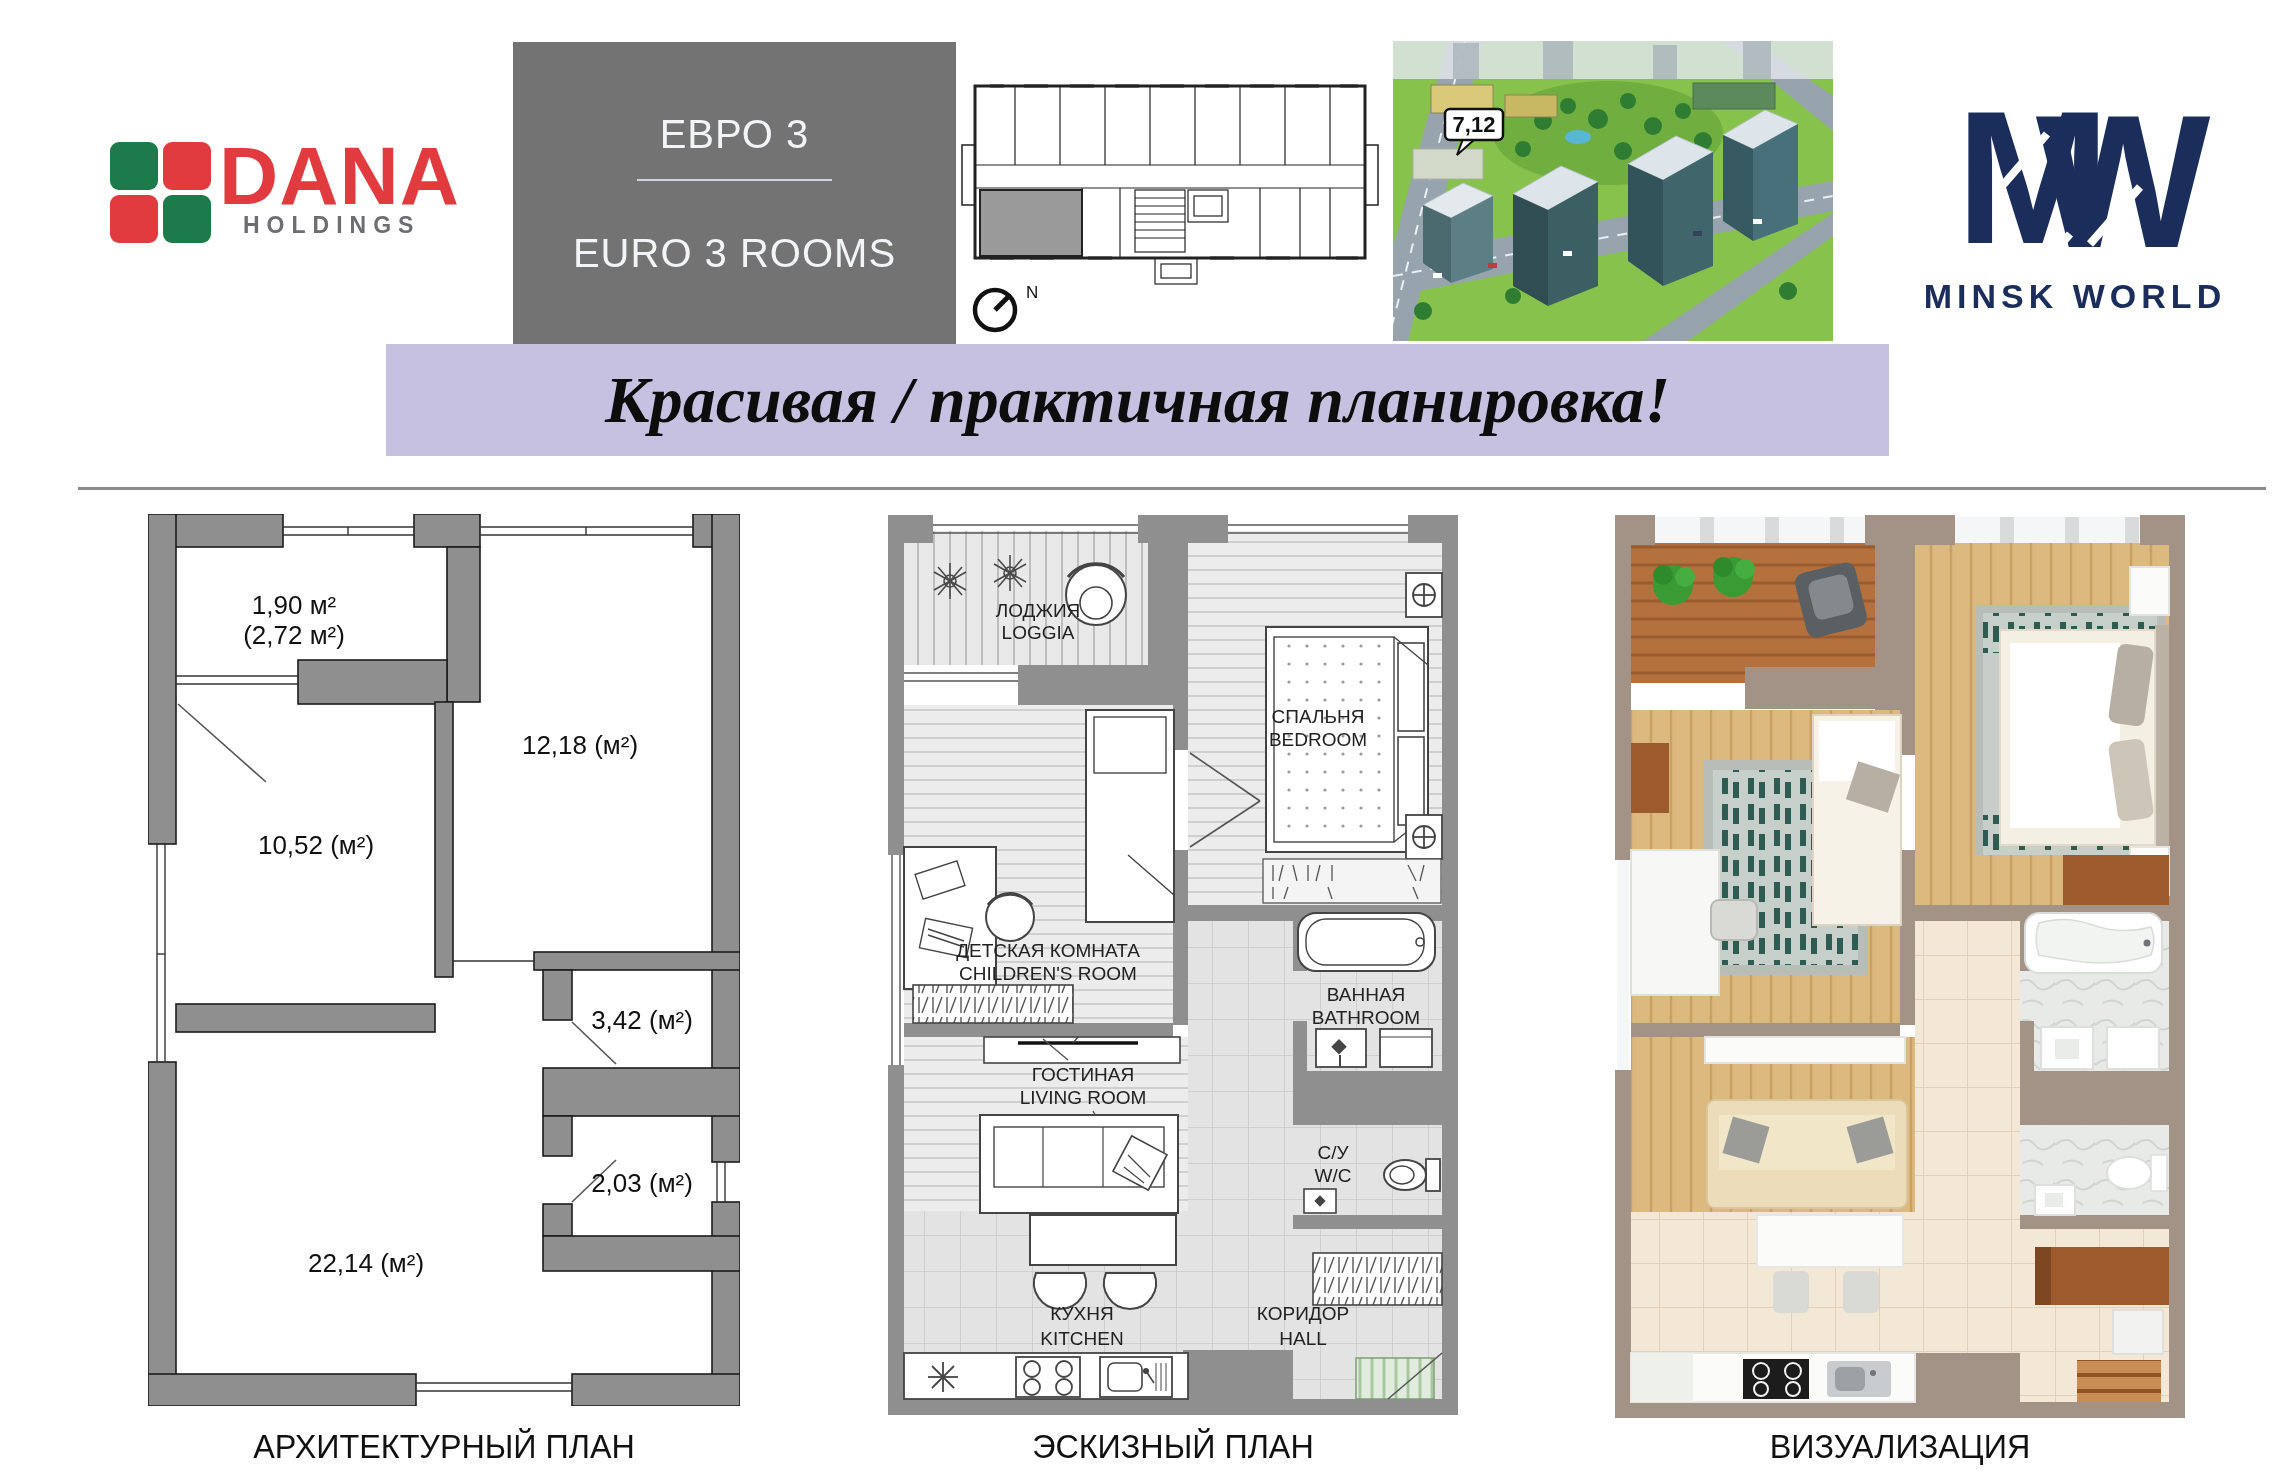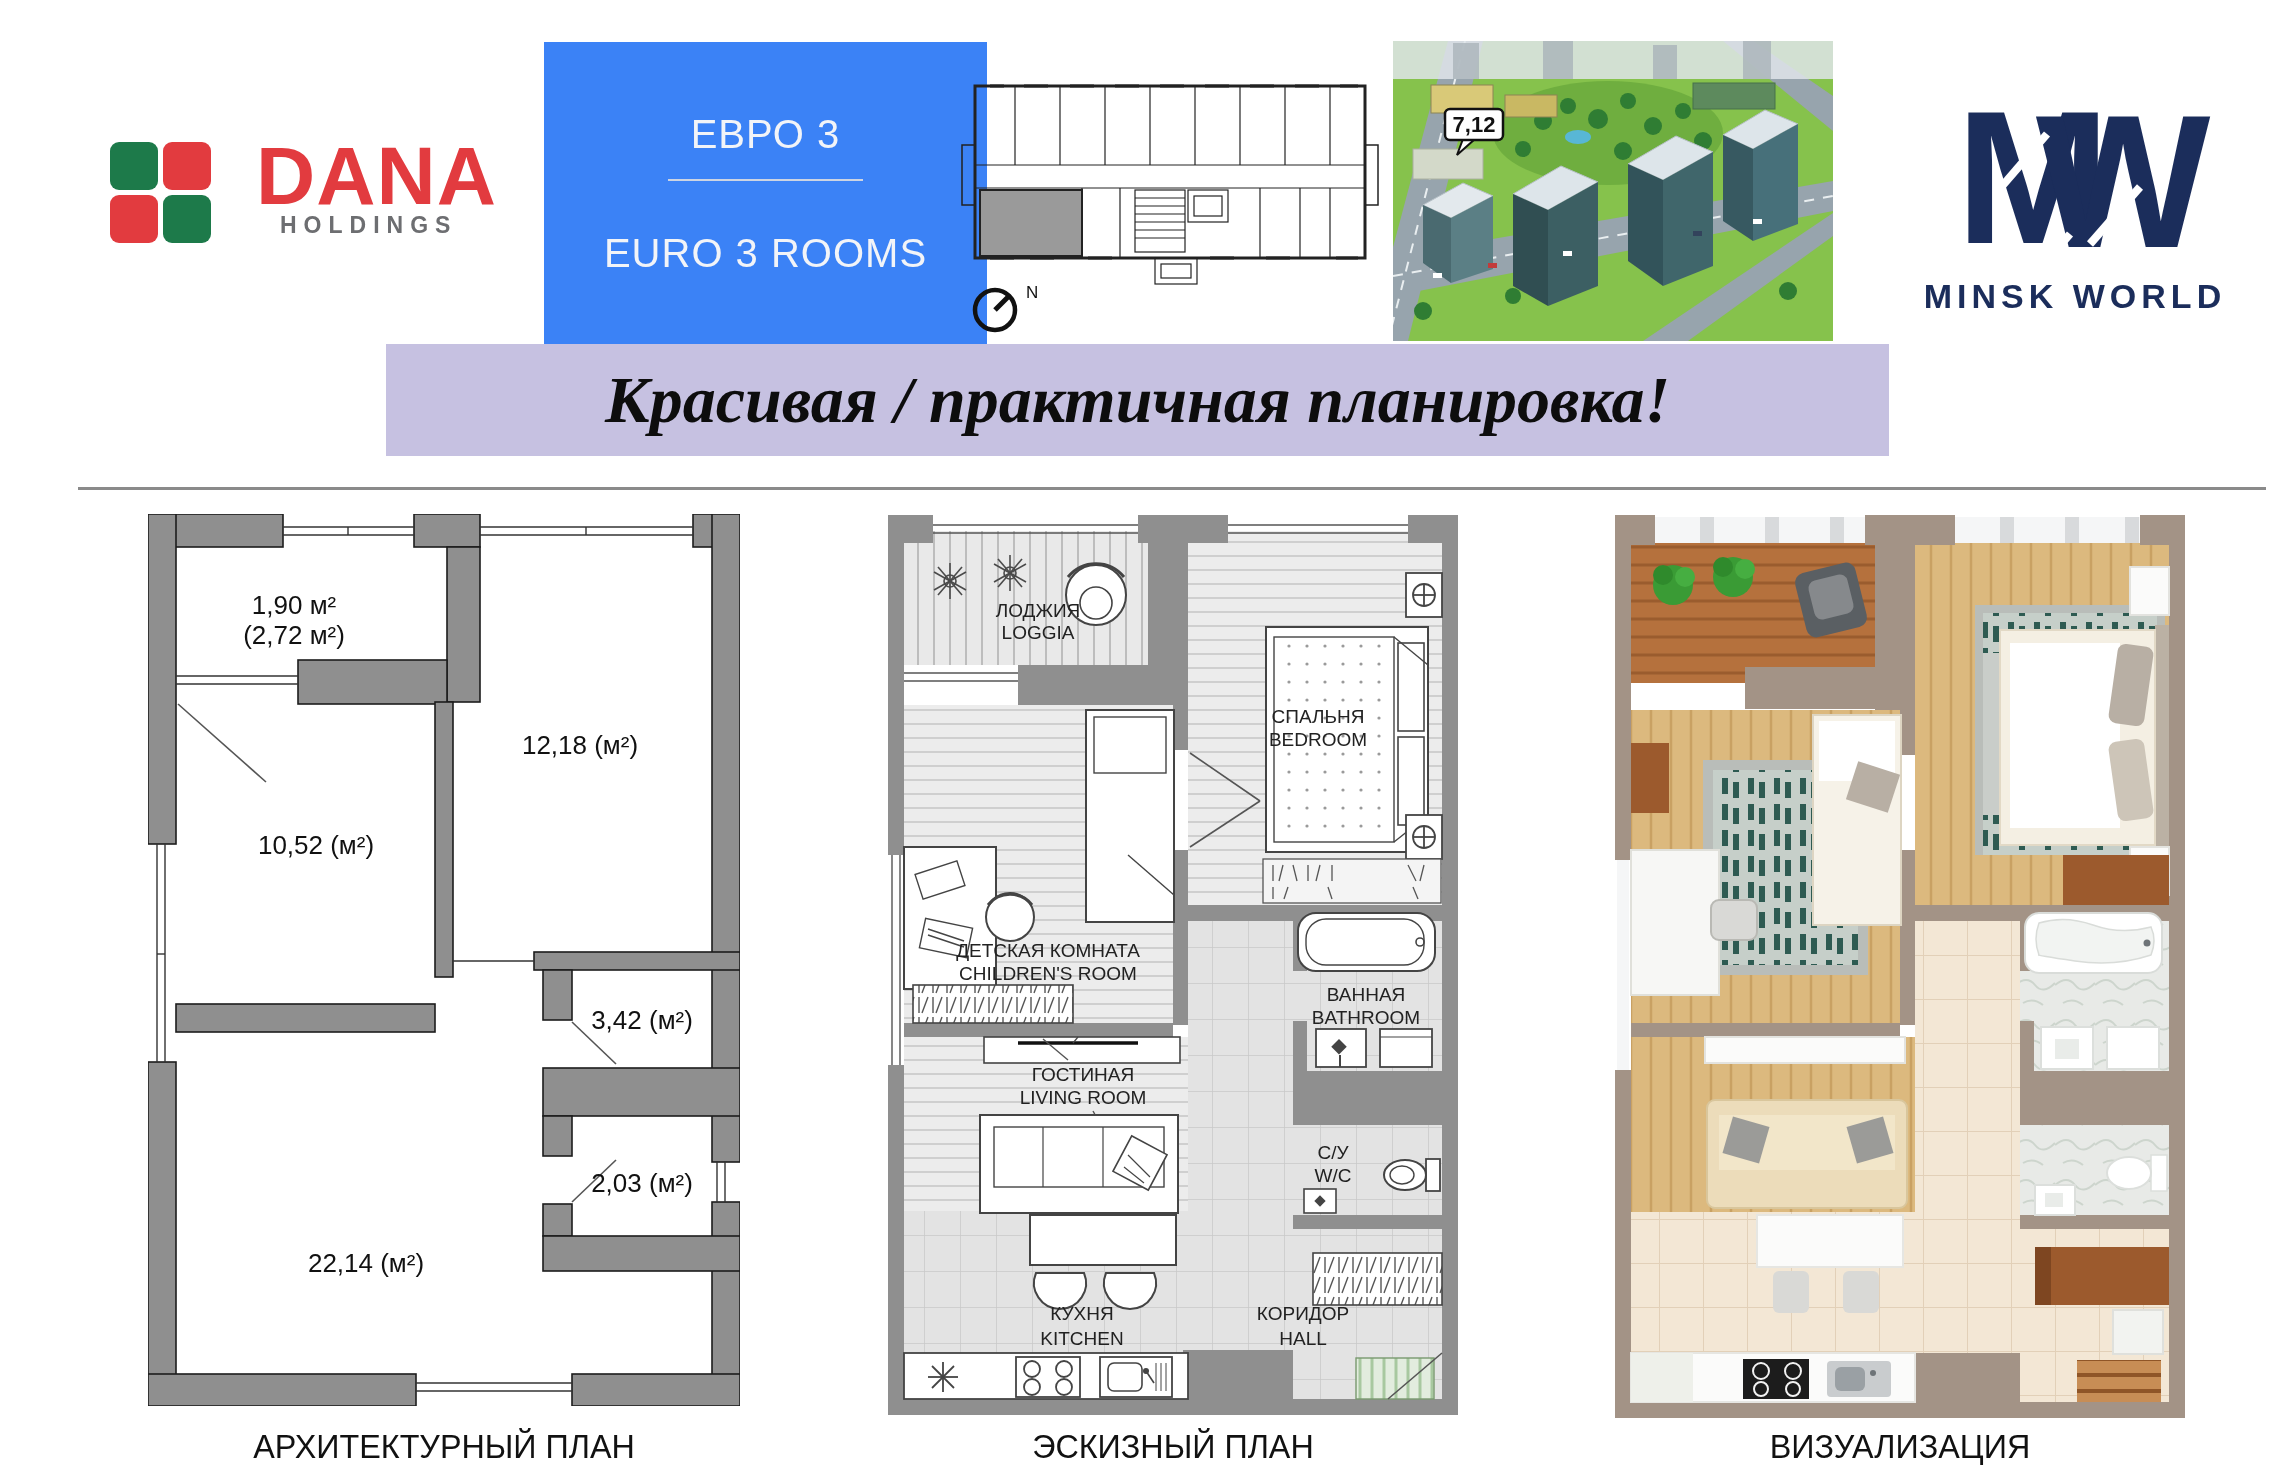--- a/index.html
+++ b/index.html
@@ -1,26 +1,26 @@
 <!DOCTYPE html>
 <html><head>
 <meta charset="utf-8">
 <style>
   html,body{margin:0;padding:0;background:#ffffff;}
   body{width:2280px;height:1484px;position:relative;font-family:"Liberation Sans",sans-serif;overflow:hidden;}
   .abs{position:absolute;}
   
-  .dana{left:110px;top:140px;width:380px;height:105px;display:flex;align-items:flex-start;gap:37px;}
+  .dana{left:110px;top:140px;width:380px;height:105px;display:flex;align-items:flex-start;}
   .dana-squares{display:grid;grid-template-columns:48px 48px;grid-template-rows:48px 48px;gap:5px;margin-top:2px;}
   .dana-squares span{border-radius:9px;display:block;}
   .dana-text{margin-left:8px;display:flex;flex-direction:column;}
   .dana-name{font-size:82px;font-weight:bold;line-height:72px;letter-spacing:1px;transform:scaleY(1.0);color:#e23b3f;font-family:"Liberation Sans",sans-serif;}
   .dana-sub{font-size:23px;font-weight:bold;color:#6d6e71;letter-spacing:7px;margin-top:0px;margin-left:24px;}
   
-  .euro-box{left:544px;top:42px;width:443px;height:303px;background:#3b82f6;color:#f2f4f8;display:flex;flex-direction:column;align-items:center;justify-content:center;}
+  .euro-box{left:513px;top:42px;width:443px;height:303px;background:#737373;color:#f2f4f8;display:flex;flex-direction:column;align-items:center;justify-content:center;}
   .euro-box .t1{font-size:40px;letter-spacing:1px;}
   .euro-box .sep{width:195px;height:2px;background:#cdd4e2;margin:22px 0;}
   .euro-box .t2{font-size:40px;letter-spacing:1px;margin-top:28px;}
   
   .banner{left:386px;top:344px;width:1503px;height:112px;background:#c6c1e1;display:flex;align-items:center;justify-content:center;}
   .banner-text{font-family:"Liberation Serif",serif;font-style:italic;font-weight:bold;font-size:66px;color:#0d0d0d;white-space:nowrap;}
   .divider{left:78px;top:487px;width:2188px;height:3px;background:#8a8a8a;}
   .caption{top:1424px;height:44px;font-size:34px;color:#111;display:flex;align-items:center;justify-content:center;white-space:nowrap;transform:scaleX(.95);}
   svg text{font-family:"Liberation Sans",sans-serif;}
   .mw-label{font-weight:bold;}

